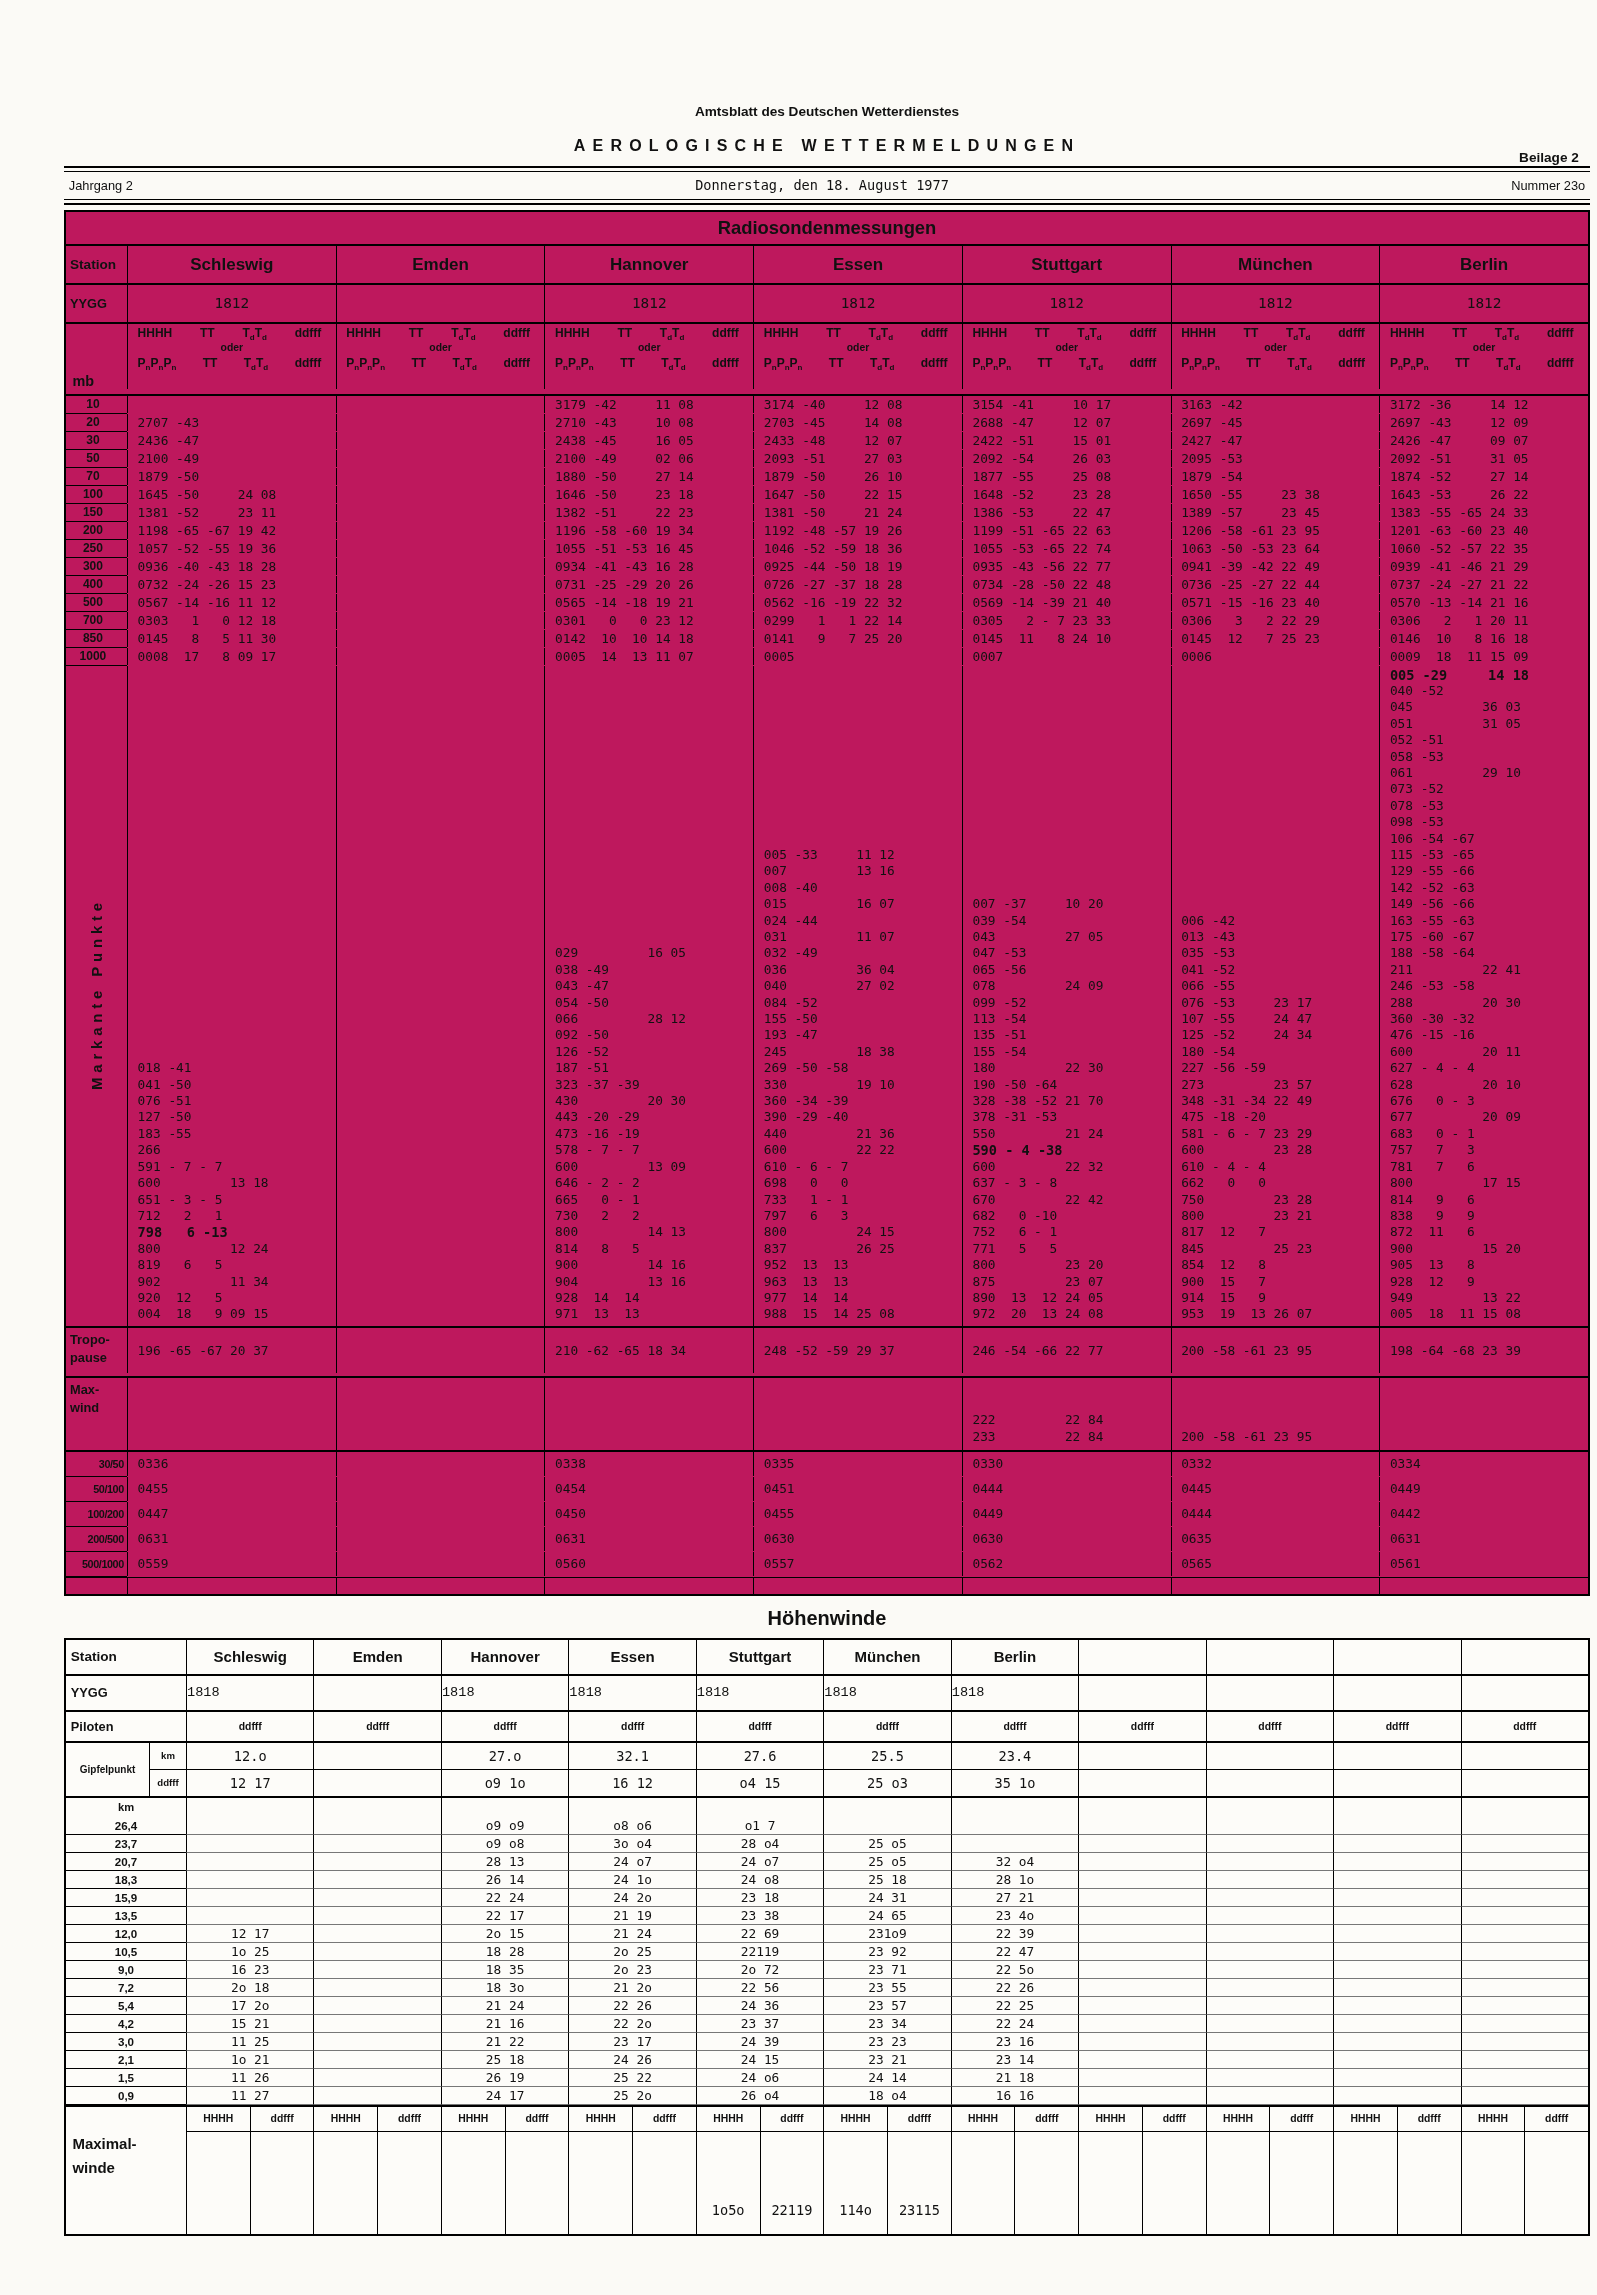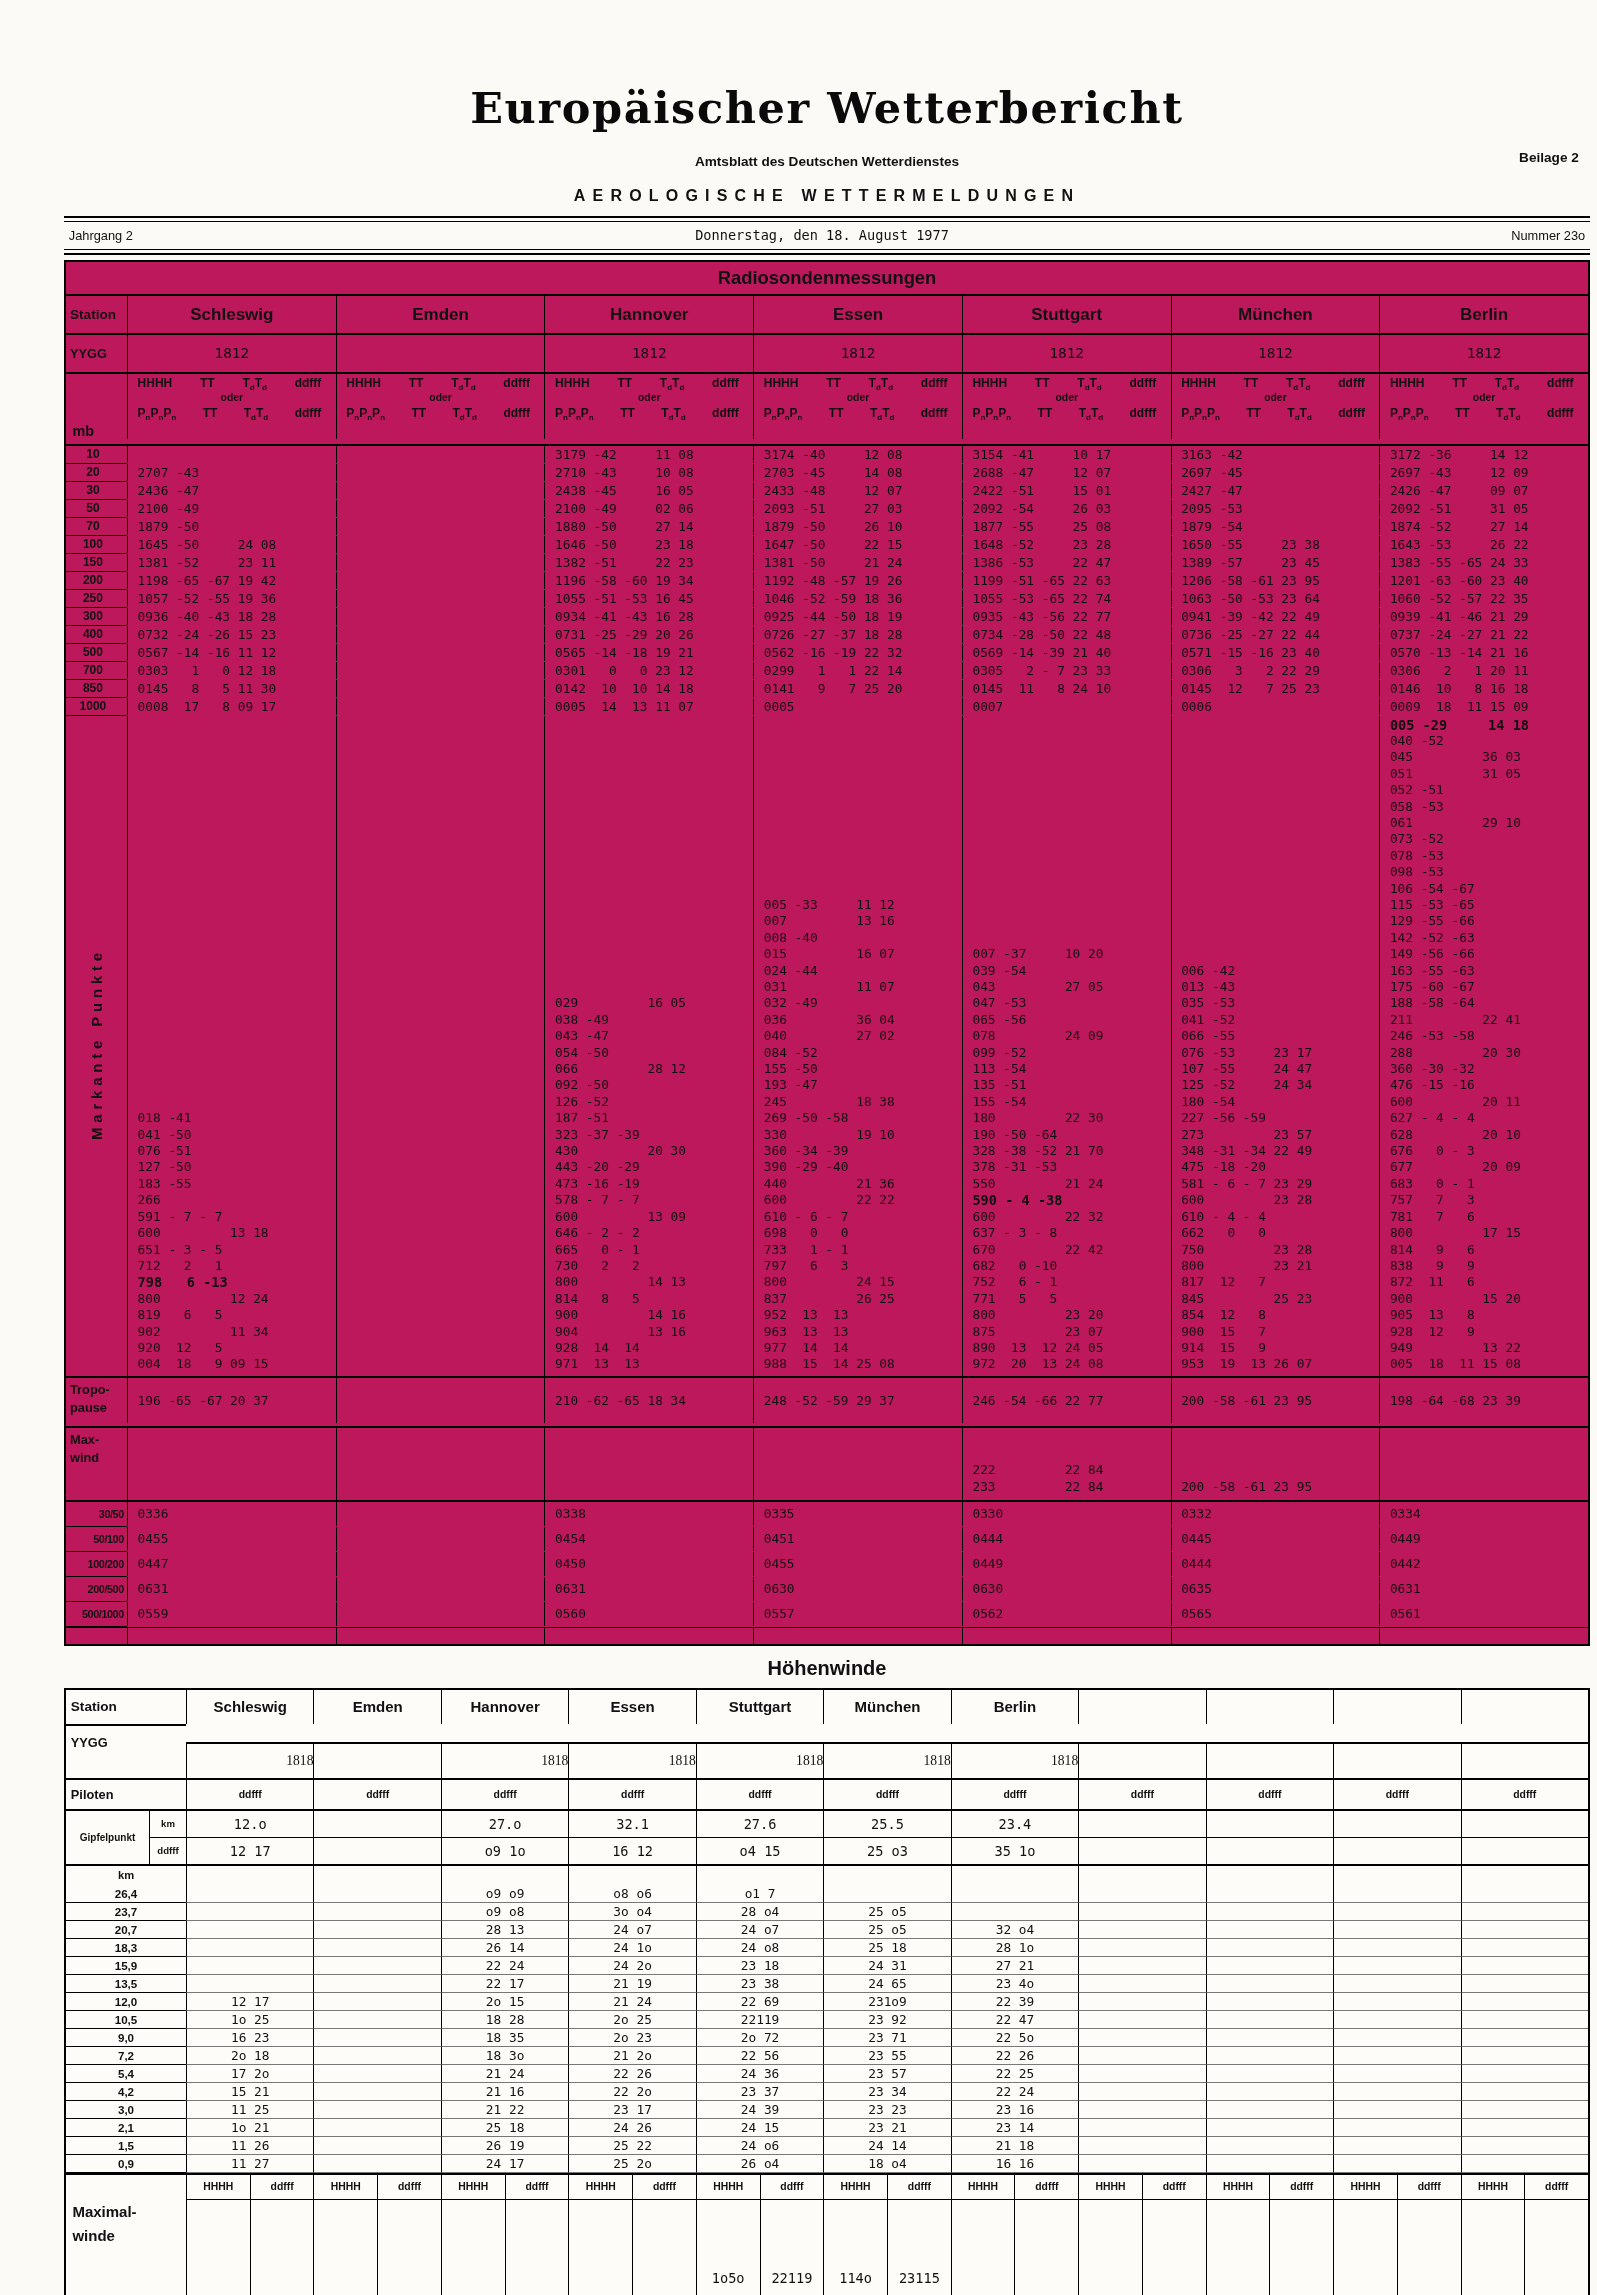--- a/index.html
+++ b/index.html
@@ -69,21 +69,21 @@
   .hw-title{text-align:center;font-size:20px;font-weight:bold;margin:11.2px 0 8px 0;}
   .hw{border:2.4px solid #000;background:#fdfcf9;}
   .hw-row{display:grid;grid-template-columns:120px repeat(11,1fr);}
   .hw-row > div{border-left:1.6px solid #000;}
   .hw-row > div:first-child{border-left:none;}
   .hw-stations > div{height:34px;line-height:34px;}
   .hw-stations .hw-lab{padding-left:4.8px;font-weight:bold;font-size:13.6px;}
   .hw-stations .hw-stname{text-align:center;font-weight:bold;font-size:15px;}
   .hw-yygg > div{height:34px;line-height:34px;border-top:2.4px solid #000;}
   .hw-yygg .hw-lab{padding-left:4.8px;font-weight:bold;font-size:12.8px;}
-  .hw-yygg .hw-cell{text-align:right;font-family:Liberation Serif, serif;font-size:13.6px;margin-top:18px;}
+  .hw-yygg .hw-cell{text-align:left;font-family:Liberation Mono, monospace;font-size:13.6px;}
   .hw-pilot > div{height:29px;line-height:29px;border-top:2.4px solid #000;}
   .hw-pilot .hw-lab{padding-left:4.8px;font-weight:bold;font-size:12.8px;}
   .hw-pilot .hw-cell{text-align:center;font-weight:bold;font-size:10.4px;}
   .hw-gipfel > div{height:53px;border-top:2.4px solid #000;}
   .gip-lab{display:grid;grid-template-columns:1fr 37px;height:100%;}
   .gip-name{display:flex;align-items:center;justify-content:center;font-weight:bold;font-size:10px;}
   .gip-sub{border-left:0.8px solid #000;display:grid;grid-template-rows:1fr 1fr;}
   .gip-sub div{display:flex;align-items:center;justify-content:center;font-weight:bold;font-size:9.6px;}
   .gip-sub div:first-child{border-bottom:0.8px solid #000;}
   .gip-cell{display:grid;grid-template-rows:1fr 1fr;}
@@ -110,21 +110,20 @@
   .mx-label{position:absolute;font-weight:bold;font-size:15px;line-height:24px;}
   .mx-wrap{position:relative;}
 </style>
 </head>
 <body>
 
 <div class="page">
   <div class="inner">
 
     <div class="masthead">
-      <div class="big-title">Europäischer Wetterbericht</div>
       <div class="sub-title">Amtsblatt des Deutschen Wetterdienstes</div>
       <div class="beilage">Beilage 2</div>
       <div class="aero">AEROLOGISCHE WETTERMELDUNGEN</div>
     </div>
 
     <div class="rule2"></div>
     <div class="issue-row">
       <span class="issue-left">Jahrgang 2</span>
       <span class="issue-date">Donnerstag, den 18. August 1977</span>
       <span class="issue-right">Nummer 23o</span>

